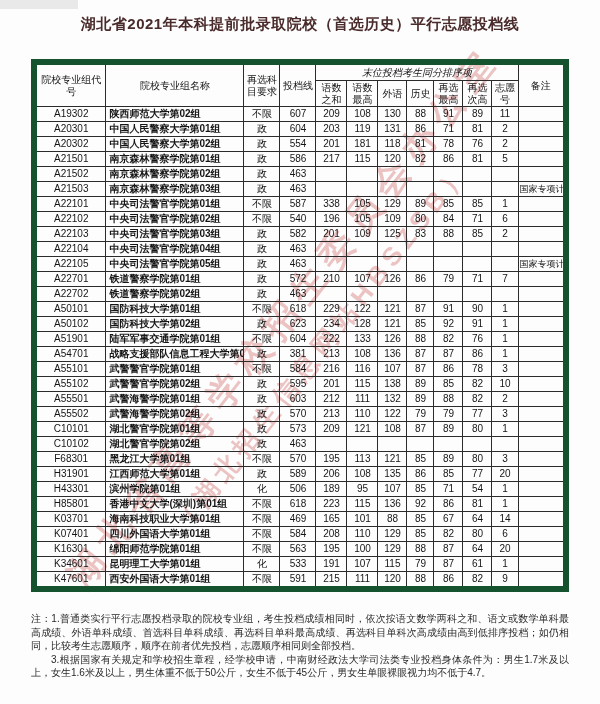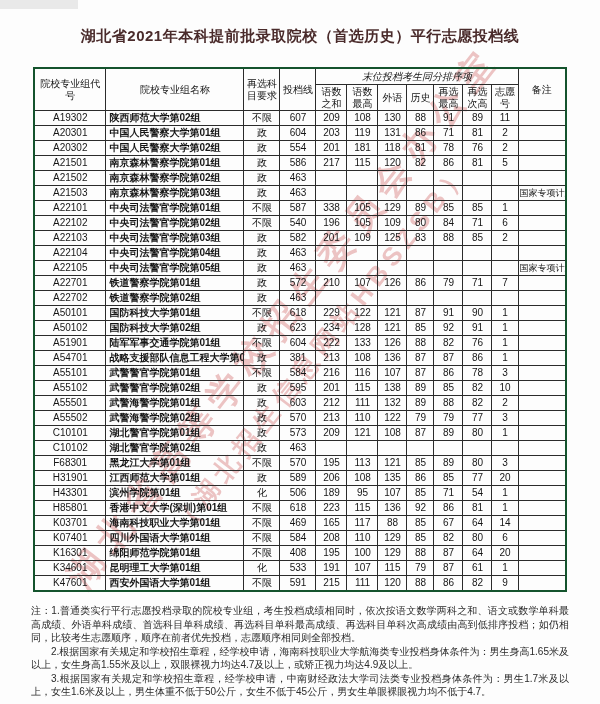--- a/index.html
+++ b/index.html
@@ -9,32 +9,32 @@
     background:#fdfdfd;
     font-family:"Liberation Sans", sans-serif;
     color:#151515;
     overflow:hidden;
   }
   .corner-artifact {
     position:absolute; left:0; top:0; width:78px; height:9px;
     background:#e9e9e9;
   }
   .doc-title {
-    margin:12px; padding-top:15px; padding-bottom:9px;
+    margin:0; padding-top:15px; padding-bottom:25px;
     text-align:center;
     font-size:15px; font-weight:bold;
     color:#4a2b2b;
     letter-spacing:0.5px;
   }
   table.score-table {
     border-collapse:collapse;
     table-layout:fixed;
     margin:0 auto;
     width:532px;
-    border:2px solid #14532d;
+    border:6px solid #14532d;
     background:transparent;
     position:relative; z-index:2;
   }
   .score-table th, .score-table td {
     border:1px solid #2b2b2b;
     text-align:center;
     font-size:10px;
     font-weight:normal;
     padding:0 1px;
     overflow:hidden;
@@ -42,21 +42,21 @@
   .score-table thead th { line-height:1.15; white-space:normal; padding:1px; }
   .score-table thead .group-head { height:13px;font-style:italic; }
   .score-table tbody td {
     height:14px; line-height:14px; white-space:nowrap;
   }
   .score-table tbody td.name-cell {
     text-align:left; padding-left:3px;font-weight:bold;
   }
   .score-table tbody td.remark-cell { font-size:9px; }
   .notes {
-    width:538px; margin:12px auto 0;
+    width:538px; margin:20px auto 0;
     font-size:10px; line-height:13.5px;
     color:#2a2a2a;
     text-align:justify;
     position:relative; z-index:2;
   }
   .notes p { margin:0; }
   .notes p.indented { text-indent:2em; }
   .watermark {
     position:absolute; left:300px; top:330px;
     transform:translate(-50%,-50%) rotate(-52deg);
@@ -494,21 +494,21 @@
           <td>81</td>
           <td>1</td>
           <td class="remark-cell"></td>
         </tr>
         <tr>
           <td>K03701</td>
           <td class="name-cell">海南科技职业大学第01组</td>
           <td>不限</td>
           <td>469</td>
           <td>165</td>
-          <td>117</td>
+          <td>101</td>
           <td>88</td>
           <td>85</td>
           <td>67</td>
           <td>64</td>
           <td>14</td>
           <td class="remark-cell"></td>
         </tr>
         <tr>
           <td>K07401</td>
           <td class="name-cell">四川外国语大学第01组</td>
@@ -520,21 +520,21 @@
           <td>85</td>
           <td>82</td>
           <td>80</td>
           <td>6</td>
           <td class="remark-cell"></td>
         </tr>
         <tr>
           <td>K16301</td>
           <td class="name-cell">绵阳师范学院第01组</td>
           <td>不限</td>
-          <td>408</td>
+          <td>563</td>
           <td>195</td>
           <td>100</td>
           <td>129</td>
           <td>88</td>
           <td>87</td>
           <td>64</td>
           <td>20</td>
           <td class="remark-cell"></td>
         </tr>
         <tr>
@@ -563,16 +563,15 @@
           <td>86</td>
           <td>82</td>
           <td>9</td>
           <td class="remark-cell"></td>
         </tr>
       </tbody>
   </table>
 
   <div class="notes">
     <p>注：1.普通类实行平行志愿投档录取的院校专业组，考生投档成绩相同时，依次按语文数学两科之和、语文或数学单科最高成绩、外语单科成绩、首选科目单科成绩、再选科目单科最高成绩、再选科目单科次高成绩由高到低排序投档；如仍相同，比较考生志愿顺序，顺序在前者优先投档，志愿顺序相同则全部投档。</p>
-    <p class="indented">2.根据国家有关规定和学校招生章程，经学校申请，海南科技职业大学航海类专业投档身体条件为：男生身高1.65米及以上，女生身高1.55米及以上，双眼裸视力均达4.7及以上，或矫正视力均达4.9及以上。</p>
     <p class="indented">3.根据国家有关规定和学校招生章程，经学校申请，中南财经政法大学司法类专业投档身体条件为：男生1.7米及以上，女生1.6米及以上，男生体重不低于50公斤，女生不低于45公斤，男女生单眼裸眼视力均不低于4.7。</p>
   </div>
 </div>
 
 </body></html>

